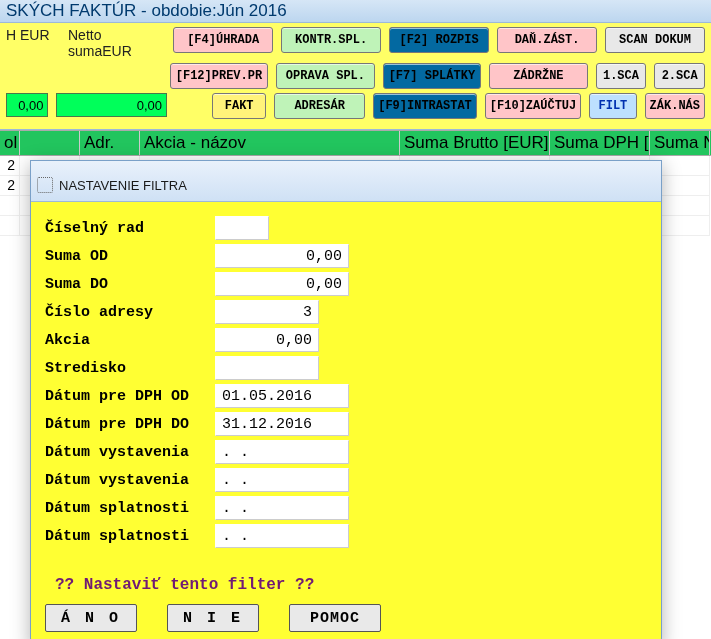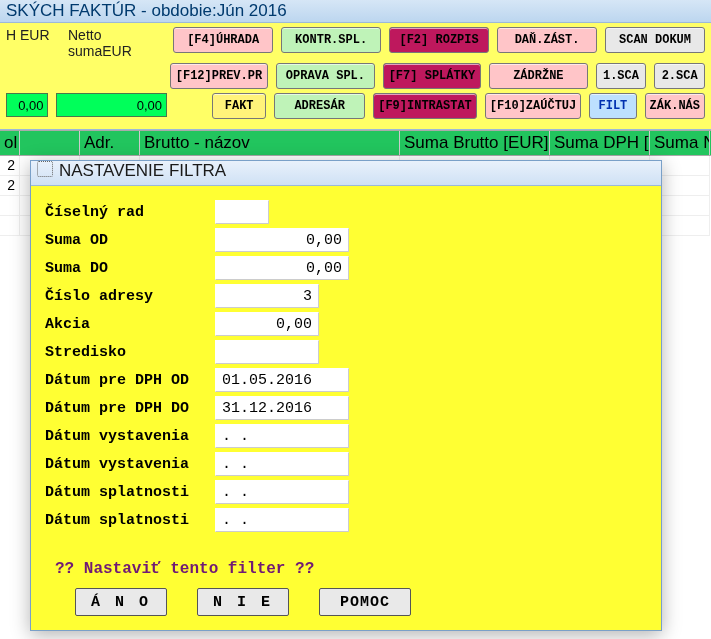--- a/index.html
+++ b/index.html
@@ -4,44 +4,44 @@
 <style>
   html,body{margin:0;padding:0;font-family:Arial,Helvetica,sans-serif;font-size:13px;background:#fff;color:#000;overflow:hidden}
   body{width:711px;height:639px;position:relative}
   .titlebar{background:linear-gradient(#d6e6f6,#bcd6ef);height:22px;line-height:22px;padding-left:6px;font-size:17px;color:#003a6e;border-bottom:1px solid #9cb9d8}
   .topzone{background:#ffff66;padding:4px 6px 6px 6px;border-bottom:1px solid #9cb9d8}
   .toprow{display:flex;align-items:flex-start;gap:8px;margin-bottom:4px}
   .lbl{font-size:14px;color:#222}
   .btn{display:inline-flex;align-items:center;justify-content:center;height:24px;border:1px solid #777;border-radius:3px;font:bold 12px "Courier New",monospace;padding:0 4px;box-shadow:inset 0 1px 0 rgba(255,255,255,.6);cursor:pointer;user-select:none;white-space:nowrap}
   .btn.pink{background:#ffc5c8}
   .btn.green{background:#bff3b8}
-  .btn.blue{background:#be185d}
+  .btn.blue{background:#0369a1}
   .btn.gray{background:#e8e8e8}
   .btn.yellow{background:#fff37a}
   .btn.bluebold{background:#bde0ff;color:#0030b0}
   .green-read{background:#00ff5a;border:1px solid #4a774a;height:22px;display:flex;align-items:center;justify-content:flex-end;padding:0 4px;font:13px Arial}
   .table{border-top:1px solid #aaa}
   .thead{display:grid;grid-template-columns:20px 60px 60px 260px 150px 100px 60px;background:#22c55e;font-size:17px;border-bottom:1px solid #aaa}
   .thead div{padding:2px 4px;border-right:1px solid #ccc;white-space:nowrap;overflow:hidden}
   .trow{display:grid;grid-template-columns:20px 60px 60px 260px 150px 100px 60px;font-size:14px;height:20px}
   .trow div{padding:1px 4px;border-right:1px solid #eee;border-bottom:1px solid #eee;white-space:nowrap;overflow:hidden}
   .num{text-align:right}
   .dialog{position:absolute;left:30px;top:160px;width:630px;background:#fff;border:1px solid #7aa0c8;box-shadow:0 4px 18px rgba(0,0,0,.3)}
-  .dlg-title{height:24px;background:linear-gradient(#e9f1fb,#cfe1f5);border-bottom:1px solid #9cb9d8;display:flex;align-items:flex-start;padding:0 6px;font-size:17px;color:#1a1a1a}
+  .dlg-title{height:24px;background:linear-gradient(#e9f1fb,#cfe1f5);border-bottom:1px solid #9cb9d8;display:flex;align-items:flex-end;padding:8px 6px;font-size:13px;color:#1a1a1a}
   .dlg-title .dot{display:inline-block;width:14px;height:14px;border:1px dotted #666;margin-right:6px;border-radius:2px}
   .dlg-body{background:#ffff33;padding:12px 14px 14px 14px}
   .frow{display:flex;align-items:center;height:28px}
   .flabel{font:bold 15px "Courier New",monospace;color:#000;width:170px}
   .fval{font:15px "Courier New",monospace;background:#fff;border:1px solid #fff;border-right:1px solid #ccc;border-bottom:1px solid #ccc;height:22px;display:flex;align-items:center;justify-content:flex-end;padding:0 6px}
   .fval.small{width:40px}
   .fval.med{width:120px}
   .fval.med2{width:90px}
   .fval.left{justify-content:flex-start}
   .prompt{font:bold 16px "Courier New",monospace;color:#701a75;margin:26px 0 10px 10px}
-  .dlg-buttons{display:flex;gap:30px;margin-left:30px}
+  .dlg-buttons{display:flex;gap:30px;}
   .dbtn{font:bold 15px "Courier New",monospace;background:#e9e9e9;border:1px solid #555;border-radius:2px;height:26px;width:90px;display:flex;align-items:center;justify-content:center;cursor:pointer;letter-spacing:3px}
 </style>
 </head>
 <body>
 
 <div class="titlebar">SKÝCH FAKTÚR - obdobie:Jún 2016</div>
 
 <div class="topzone">
 
   <div class="toprow">
@@ -75,21 +75,21 @@
     <span class="btn bluebold" style="width:46px">FILT</span>
     <span class="btn pink" style="width:52px">ZÁK.NÁS</span>
   </div>
 </div>
 
 <div class="table">
   <div class="thead">
     <div>ol</div>
     <div></div>
     <div>Adr.</div>
-    <div>Brutto - názov</div>
+    <div>Akcia - názov</div>
     <div class="num">Suma Brutto [EUR]</div>
     <div class="num">Suma DPH [EUR]</div>
     <div class="num">Suma N</div>
   </div>
   <div class="trow">
     <div class="num">2</div>
     <div></div>
     <div class="num">3</div>
     <div>ORANGE s.r.o.-</div>
     <div class="num">60,00</div>

